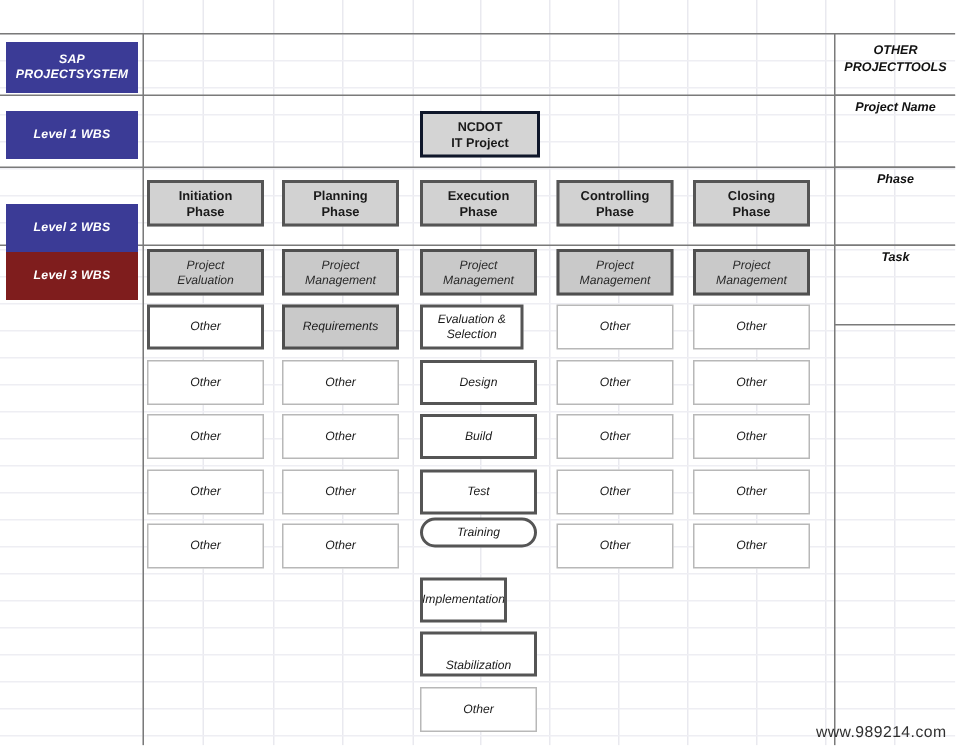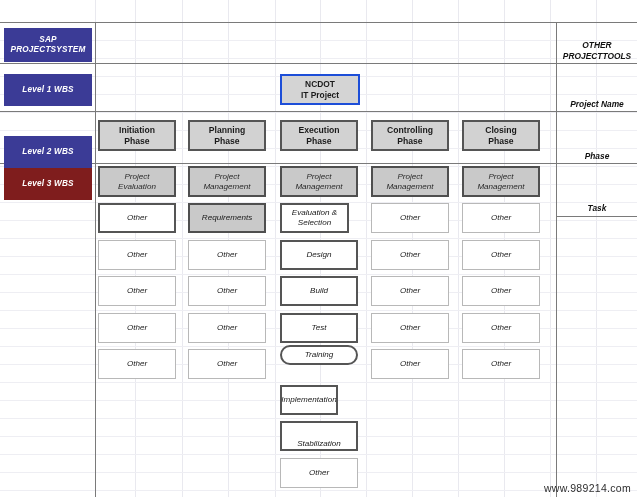--- a/index.html
+++ b/index.html
@@ -55,21 +55,21 @@
   }
 
   
   .rightlabel{
     position:absolute;
     color:#111111;
     font-size:8.4px;
     font-weight:bold;
     font-style:italic;
     display:flex;
-    align-items:flex-end;
+    align-items:flex-start;
     justify-content:center;
     text-align:center;
     line-height:1.3;
     box-sizing:border-box;
     padding:0 3px;
   }
 
   
   .node{
     position:absolute;
@@ -78,21 +78,21 @@
     align-items:center;
     justify-content:center;
     text-align:center;
     line-height:1.2;
     color:#1a1a1a;
     overflow:hidden;
   }
   
   .node.root{
     background:#d4d4d4;
-    border:2px solid #1d4ed8;
+    border:2px solid #0f172a;
     font-size:8.4px;
     font-weight:bold;
   }
   .node.phase{
     background:#d2d2d2;
     border:2px solid #555555;
     font-size:8.6px;
     font-weight:bold;
   }
   .node.task-hdr{

